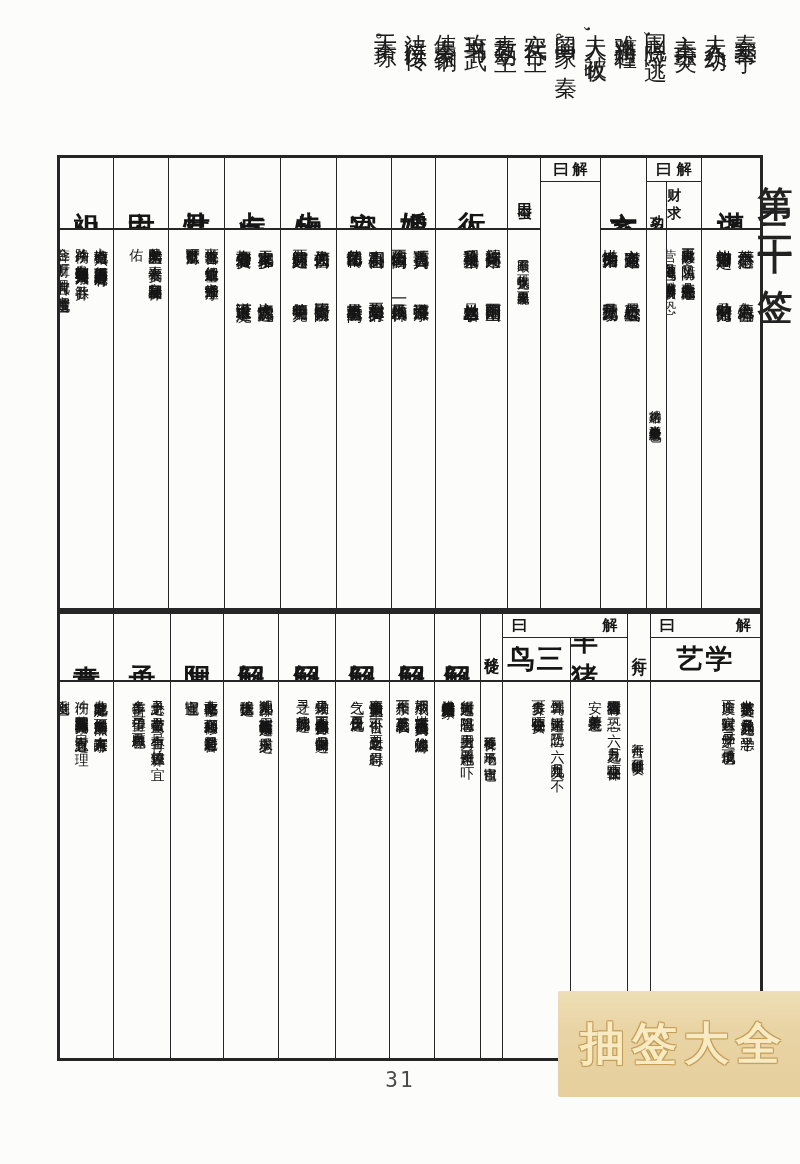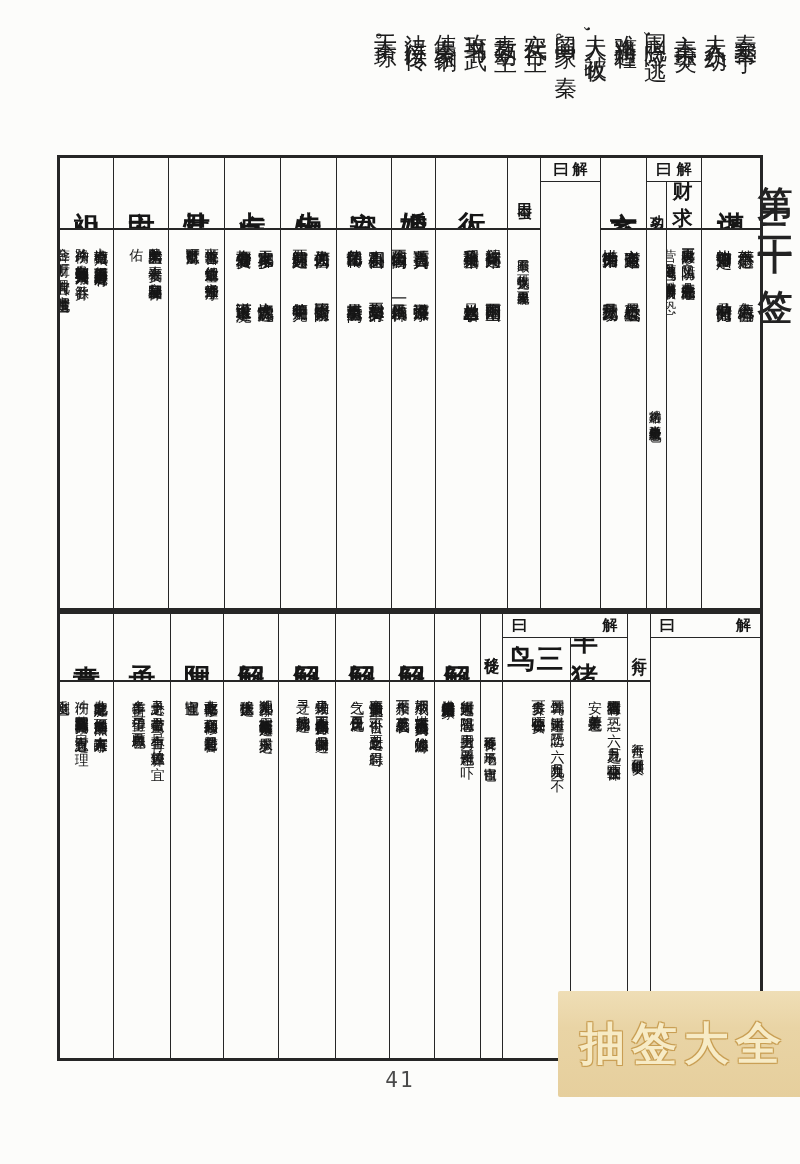--- a/index.html
+++ b/index.html
@@ -61,21 +61,21 @@
   #bottom-table > .tcol:nth-child(11){flex-grow:58}
   #bottom-table > .tcol:nth-child(12){flex-grow:55}
   #bottom-table > .tcol:nth-child(1) .gsub:nth-child(1){flex-grow:55}
   #bottom-table > .tcol:nth-child(1) .gsub:nth-child(2){flex-grow:58}
   #bottom-table > .tcol:nth-child(3) .gsub:nth-child(1){flex-grow:58}
   #bottom-table > .tcol:nth-child(3) .gsub:nth-child(2){flex-grow:70}
   
   #top-table > .tcol:nth-child(5) > .thead,
   #bottom-table > .tcol:nth-child(2) > .thead,
   #bottom-table > .tcol:nth-child(4) > .thead{font-size:15px;letter-spacing:2px;}
-  #top-table > .tcol:nth-child(2) .gsub:nth-child(1) .thead{writing-mode:horizontal-tb;font-size:20px;letter-spacing:3px;text-align:center;}
+  #top-table > .tcol:nth-child(2) .gsub:nth-child(1) .thead{writing-mode:horizontal-tb;font-size:14px;letter-spacing:3px;}
   #top-table > .tcol:nth-child(2) .gsub:nth-child(2) .thead{font-size:14px;letter-spacing:1px;}
   #top-table > .tcol:nth-child(4) .thead{font-size:15px;letter-spacing:2px;}
   #top-table > .tcol:nth-child(4) .gbar{justify-content:center;gap:4px;}
   #bottom-table .gsub .thead{writing-mode:horizontal-tb;font-size:27px;letter-spacing:2px;}
   
   #top-table > .tcol:nth-child(1) .tbody,
   #top-table > .tcol:nth-child(3) .tbody,
   #top-table > .tcol:nth-child(6) .tbody,
   #top-table > .tcol:nth-child(7) .tbody,
   #top-table > .tcol:nth-child(8) .tbody,
@@ -231,20 +231,27 @@
     </div>
   </div>
 
 <div id="bottom-table" class="sheet">
     <div class="tcol">
       <div class="gbar">
         <span>曰</span>
         <span>解</span>
       </div>
       <div class="gcols">
+        <div class="gsub">
+          <div class="thead">艺学</div>
+          <div class="tbody">
+            <div class="vline">卜学技艺之卦不美　如乌云遮月之兆　恐学半</div>
+            <div class="vline">途而废　宜候时运　寻师学之　便可成功也</div>
+          </div>
+        </div>
       </div>
     </div>
     <div class="tcol">
       <div class="thead">行舟</div>
       <div class="tbody">
         <div class="vline">行舟不吉　仔细行事可以平安</div>
       </div>
     </div>
     <div class="tcol">
       <div class="gbar">
@@ -330,13 +337,13 @@
         <div class="vline">冲伤　墓穴宜沉阳又要兜唇掩祭　有口舌宜忍之　理</div>
         <div class="vline">妥则吉也</div>
       </div>
     </div>
   </div>
 
 <div id="watermark">
   <span>抽签大全</span>
 </div>
 
-<div id="pagenum">41</div>
+<div id="pagenum">31</div>
 
 </body></html>

